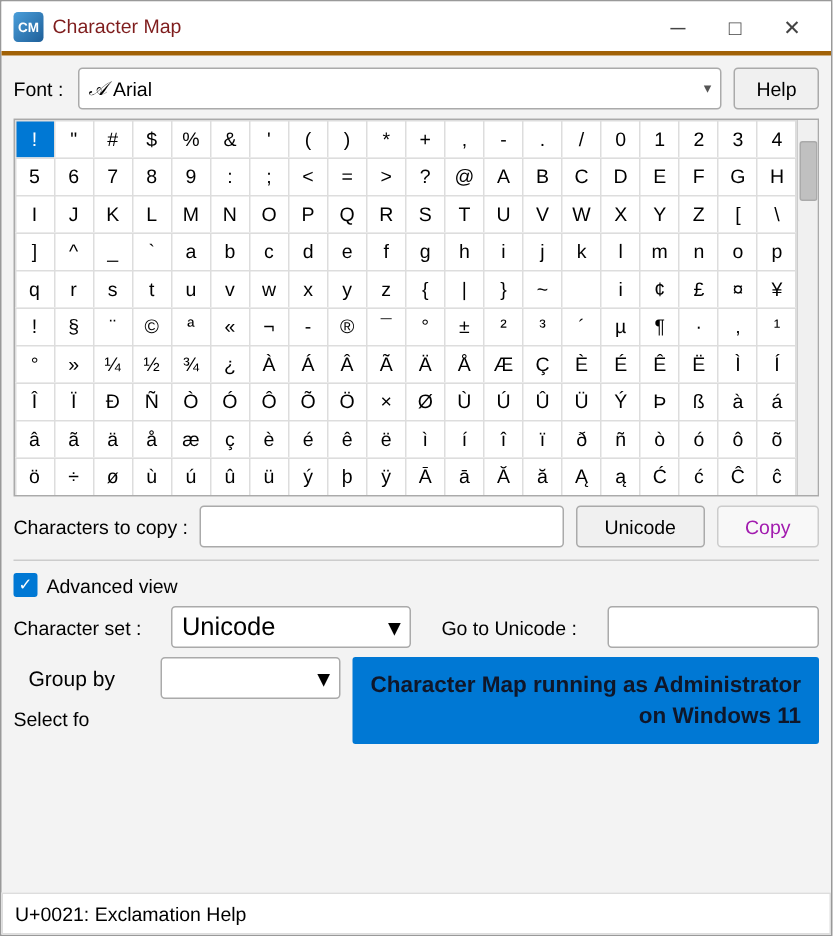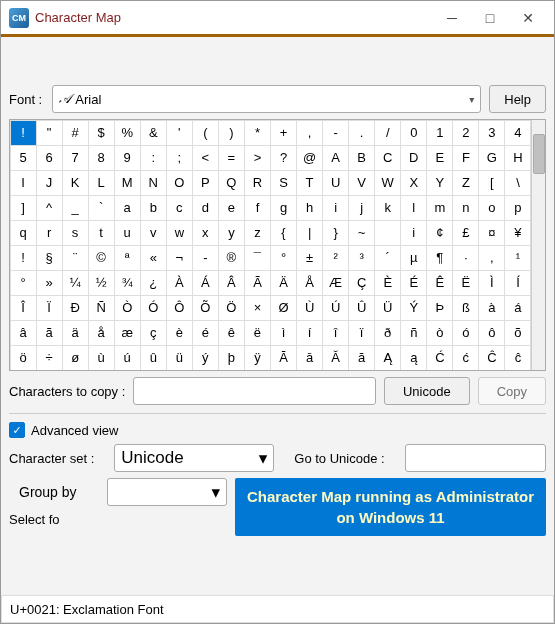--- a/index.html
+++ b/index.html
@@ -73,21 +73,20 @@
       flex-direction: column;
       padding: 8px;
       gap: 6px;
       overflow: hidden;
     }
 
     .font-row {
       display: flex;
       align-items: center;
       gap: 8px;
-      margin-top: 40px;
     }
     .font-label {
       font-size: 13px;
       min-width: 35px;
     }
     .font-select {
       flex: 1;
       height: 28px;
       border: 1px solid #aaa;
       border-radius: 3px;
@@ -187,21 +186,21 @@
       font-size: 13px;
     }
     .copy-btn {
       height: 28px;
       padding: 0 18px;
       border: 1px solid #ccc;
       border-radius: 3px;
       background: #f8f8f8;
       cursor: pointer;
       font-size: 13px;
-      color: #737373;
+      color: #a21caf;
     }
 
     .advanced-row {
       display: flex;
       align-items: center;
       gap: 6px;
     }
     .checkbox {
       width: 16px;
       height: 16px;
@@ -265,22 +264,22 @@
       gap: 8px;
     }
     .groupby-label {
       font-size: 14px;
       min-width: 80px;
       margin-left: 10px;
     }
 
     .admin-banner {
       background: #0078d4;
-      color: #fef9c3;
-      text-align: center;
+      color: #0f172a;
+      text-align: right;
       padding: 8px 12px;
       font-size: 15px;
       font-weight: bold;
       border-radius: 2px;
       line-height: 1.4;
     }
 
     .search-row {
       display: flex;
       align-items: center;
@@ -586,15 +585,15 @@
       </div>
       <div class="admin-banner" style="flex:1;display:flex;flex-direction:column;justify-content:center;">
         <span>Character Map running as Administrator</span>
         <span>on Windows 11</span>
       </div>
     </div>
 
   </div>
 
   <div class="status-bar">
-    <span>U+0021: Exclamation Font</span>
+    <span>U+0021: Exclamation Help</span>
   </div>
 </div>
 
 </body></html>

